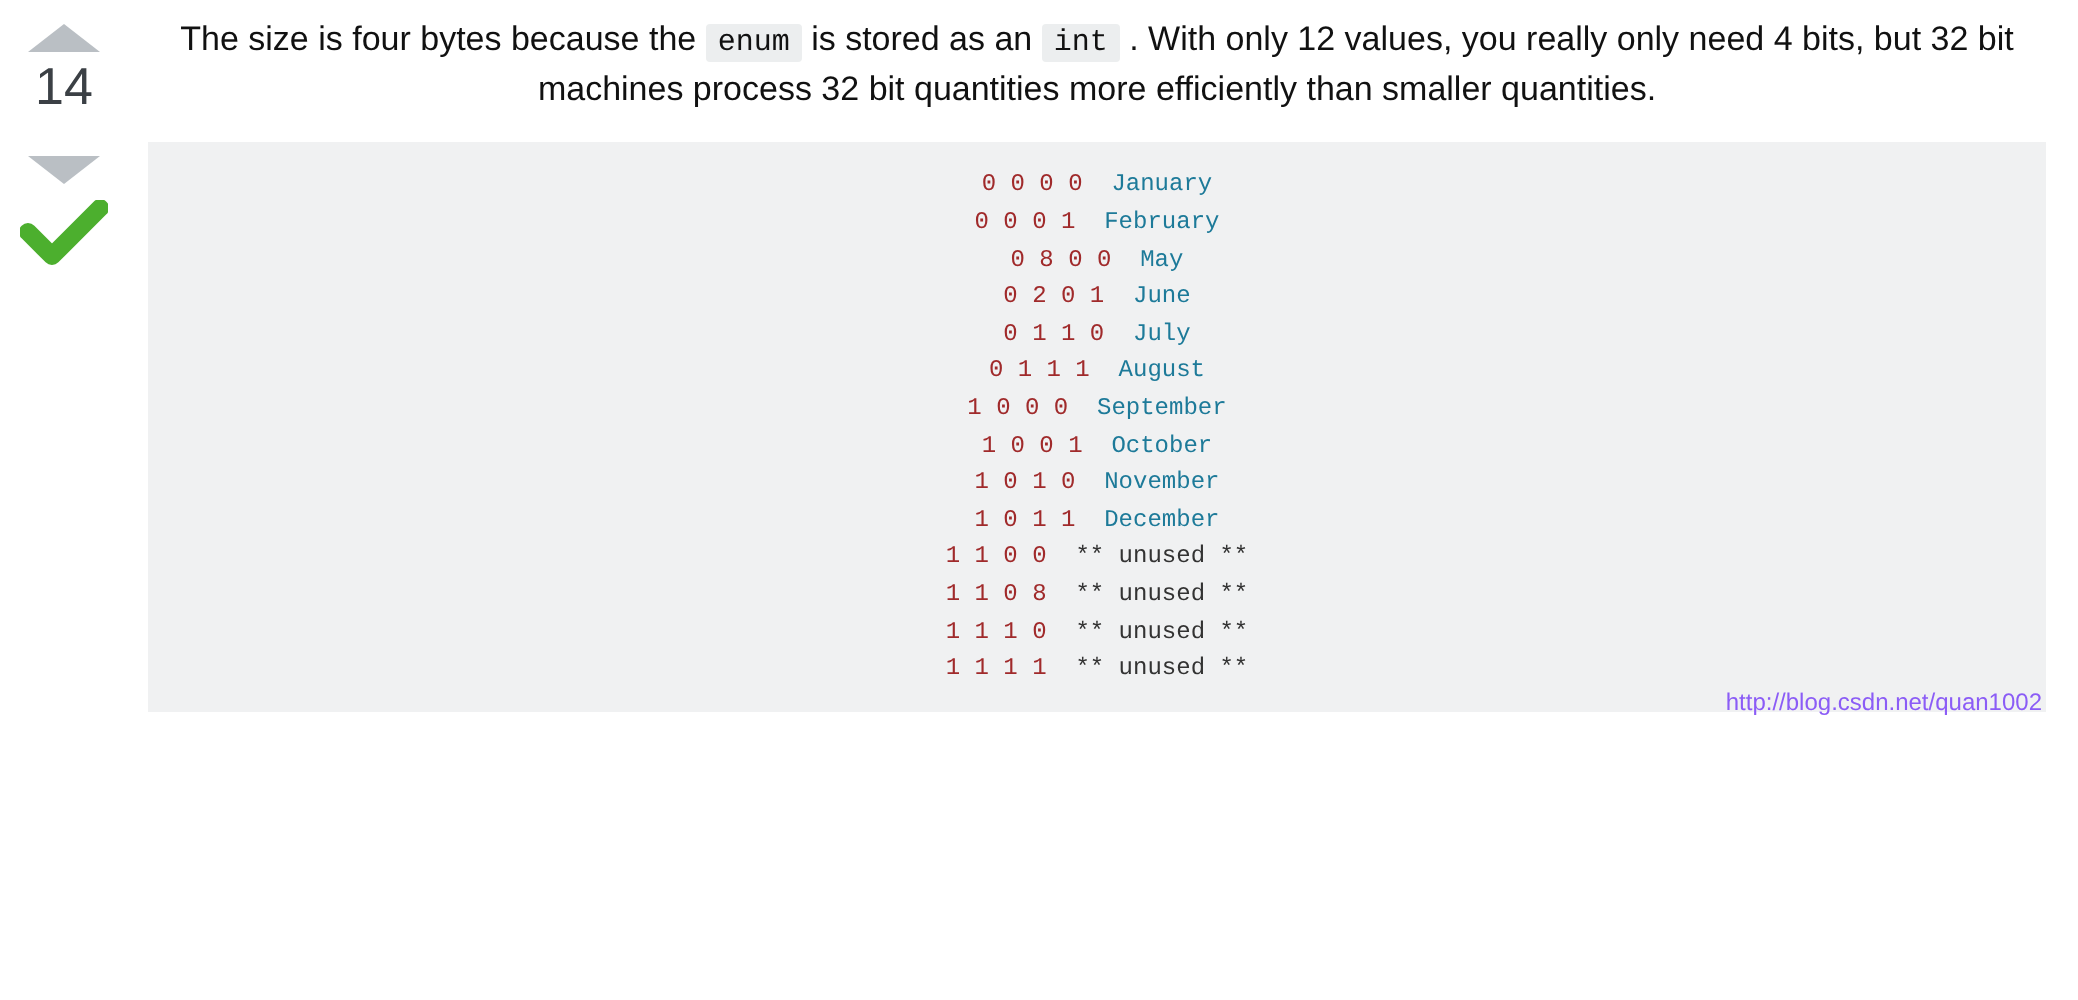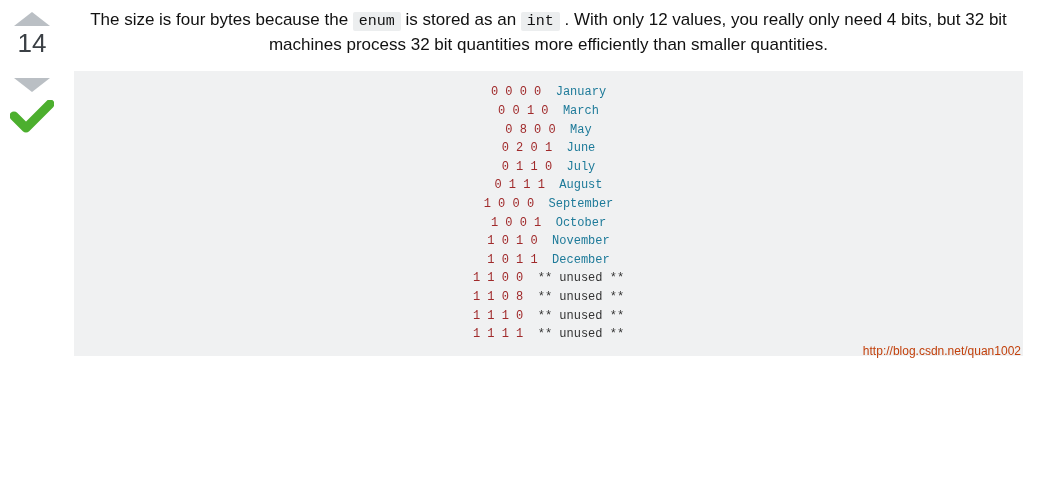--- a/index.html
+++ b/index.html
@@ -71,21 +71,21 @@
       overflow-x: auto;
     }
     .code-line { white-space: pre; }
     .num-red { color: #a02a2b; }
     .month { color: #1d7a99; }
     .watermark {
       position: absolute;
       right: 18px;
       bottom: 6px;
       font-size: 12px;
-      color: #c2410c;
+      color: #8b5cf6;
       font-family: Arial, sans-serif;
       pointer-events: none;
     }
   </style>
 </head>
 <body>
 
 <div class="answer">
   <div class="vote-col">
     <div class="arrow-up"></div>
@@ -96,21 +96,21 @@
         <path d="M4 16 L16 28 L40 4" stroke="#4caf2e" stroke-width="9" fill="none" stroke-linecap="round" stroke-linejoin="round"></path>
       </svg>
     </div>
   </div>
   <div class="content-col">
     <p class="prose">
       <span>The size is four bytes because the </span><code>enum</code><span> is stored as an </span><code>int</code><span> . With only 12 values, you really only need 4 bits, but 32 bit machines process 32 bit quantities more efficiently than smaller quantities.</span>
     </p>
     <div class="code-block" id="code-block">
         <div class="code-line"><span class="num-red">0 0 0 0</span>  <span class="month">January</span></div>
-        <div class="code-line"><span class="num-red">0 0 1 0</span>  <span class="month">March</span></div>
+        <div class="code-line"><span class="num-red">0 0 0 1</span>  <span class="month">February</span></div>
         <div class="code-line"><span class="num-red">0 8 0 0</span>  <span class="month">May</span></div>
         <div class="code-line"><span class="num-red">0 2 0 1</span>  <span class="month">June</span></div>
         <div class="code-line"><span class="num-red">0 1 1 0</span>  <span class="month">July</span></div>
         <div class="code-line"><span class="num-red">0 1 1 1</span>  <span class="month">August</span></div>
         <div class="code-line"><span class="num-red">1 0 0 0</span>  <span class="month">September</span></div>
         <div class="code-line"><span class="num-red">1 0 0 1</span>  <span class="month">October</span></div>
         <div class="code-line"><span class="num-red">1 0 1 0</span>  <span class="month">November</span></div>
         <div class="code-line"><span class="num-red">1 0 1 1</span>  <span class="month">December</span></div>
         <div class="code-line"><span class="num-red">1 1 0 0</span>  <span>** unused **</span></div>
         <div class="code-line"><span class="num-red">1 1 0 8</span>  <span>** unused **</span></div>

